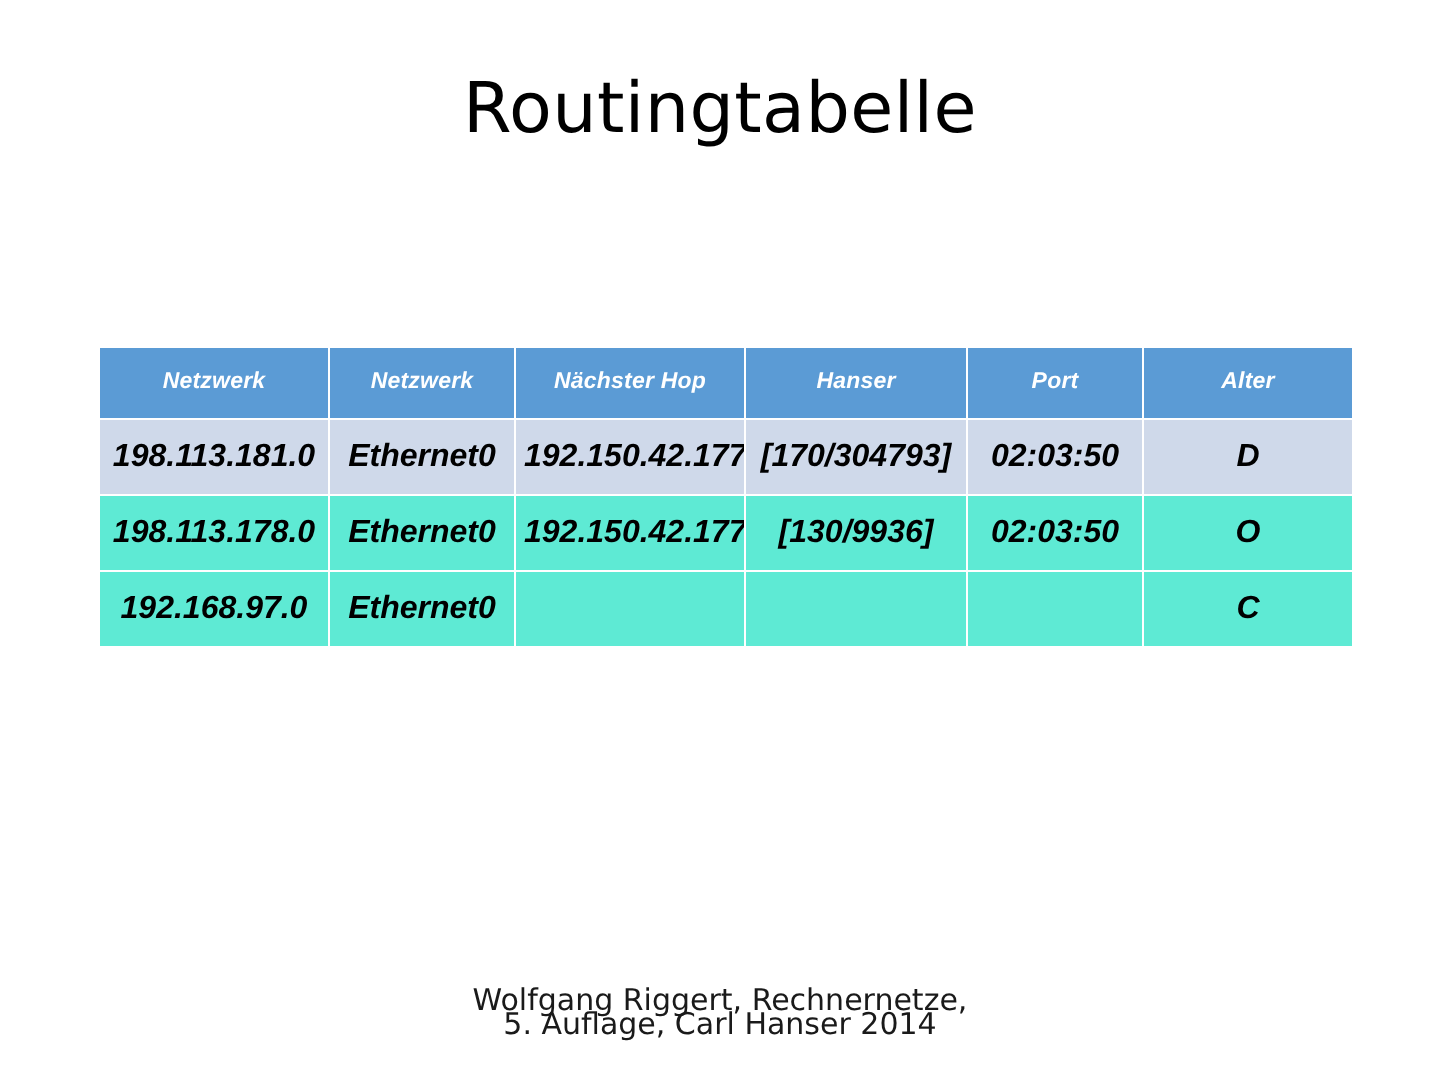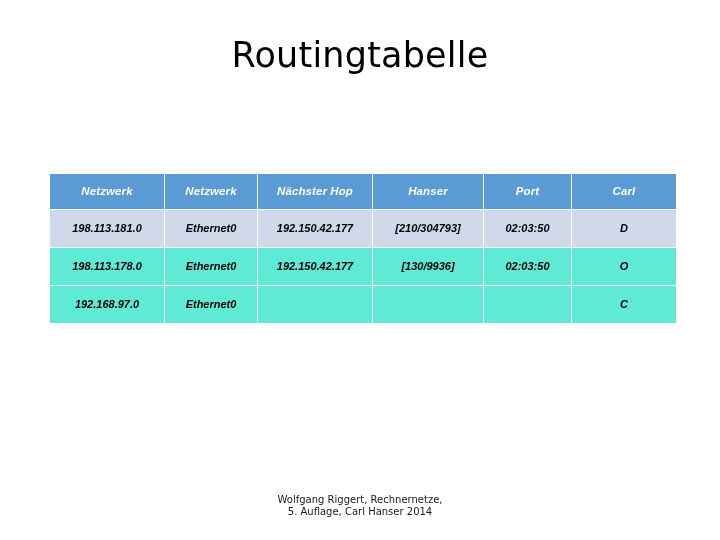--- a/index.html
+++ b/index.html
@@ -64,21 +64,21 @@
     color: #FFFFFF;
     font-weight: 700;
     height: 35px;
     font-size: 11.5px;
     letter-spacing: 0.1px;
   }
   table.routing tbody td {
     height: 37px;
     color: #000000;
     font-weight: 700;
-    font-size: 11px;
+    font-size: 16px;
     margin-left: 12px;
   }
   table.routing tbody tr.band-dark td {
     background: #CFD9EA;
   }
   table.routing tbody tr.band-light td {
     background: #5eead4;
   }
   .col-netzwerk   { width: 114px; }
   .col-interface  { width: 92px; }
@@ -87,21 +87,21 @@
   .col-alter      { width: 87px; }
   .col-port       { width: 104px; }
 
   .footer-credit {
     position: absolute;
     left: 0;
     top: 494px;
     width: 720px;
     text-align: center;
     font-family: "DejaVu Sans", sans-serif;
-    font-size: 10px;
+    font-size: 15px;
     line-height: 12px;
     color: #1a1a1a;
   }
   .footer-credit .line {
     display: block;
   }
 </style>
 </head>
 <body>
 
@@ -119,29 +119,29 @@
         <col class="col-alter">
         <col class="col-port">
       </colgroup>
       <thead>
         <tr>
           <th>Netzwerk</th>
           <th>Netzwerk</th>
           <th>Nächster Hop</th>
           <th>Hanser</th>
           <th>Port</th>
-          <th>Carl</th>
+          <th>Alter</th>
         </tr>
       </thead>
       <tbody>
         <tr class="band-dark">
           <td>198.113.181.0</td>
           <td>Ethernet0</td>
           <td>192.150.42.177</td>
-          <td>[210/304793]</td>
+          <td>[170/304793]</td>
           <td>02:03:50</td>
           <td>D</td>
         </tr>
         <tr class="band-light">
           <td>198.113.178.0</td>
           <td>Ethernet0</td>
           <td>192.150.42.177</td>
           <td>[130/9936]</td>
           <td>02:03:50</td>
           <td>O</td>

